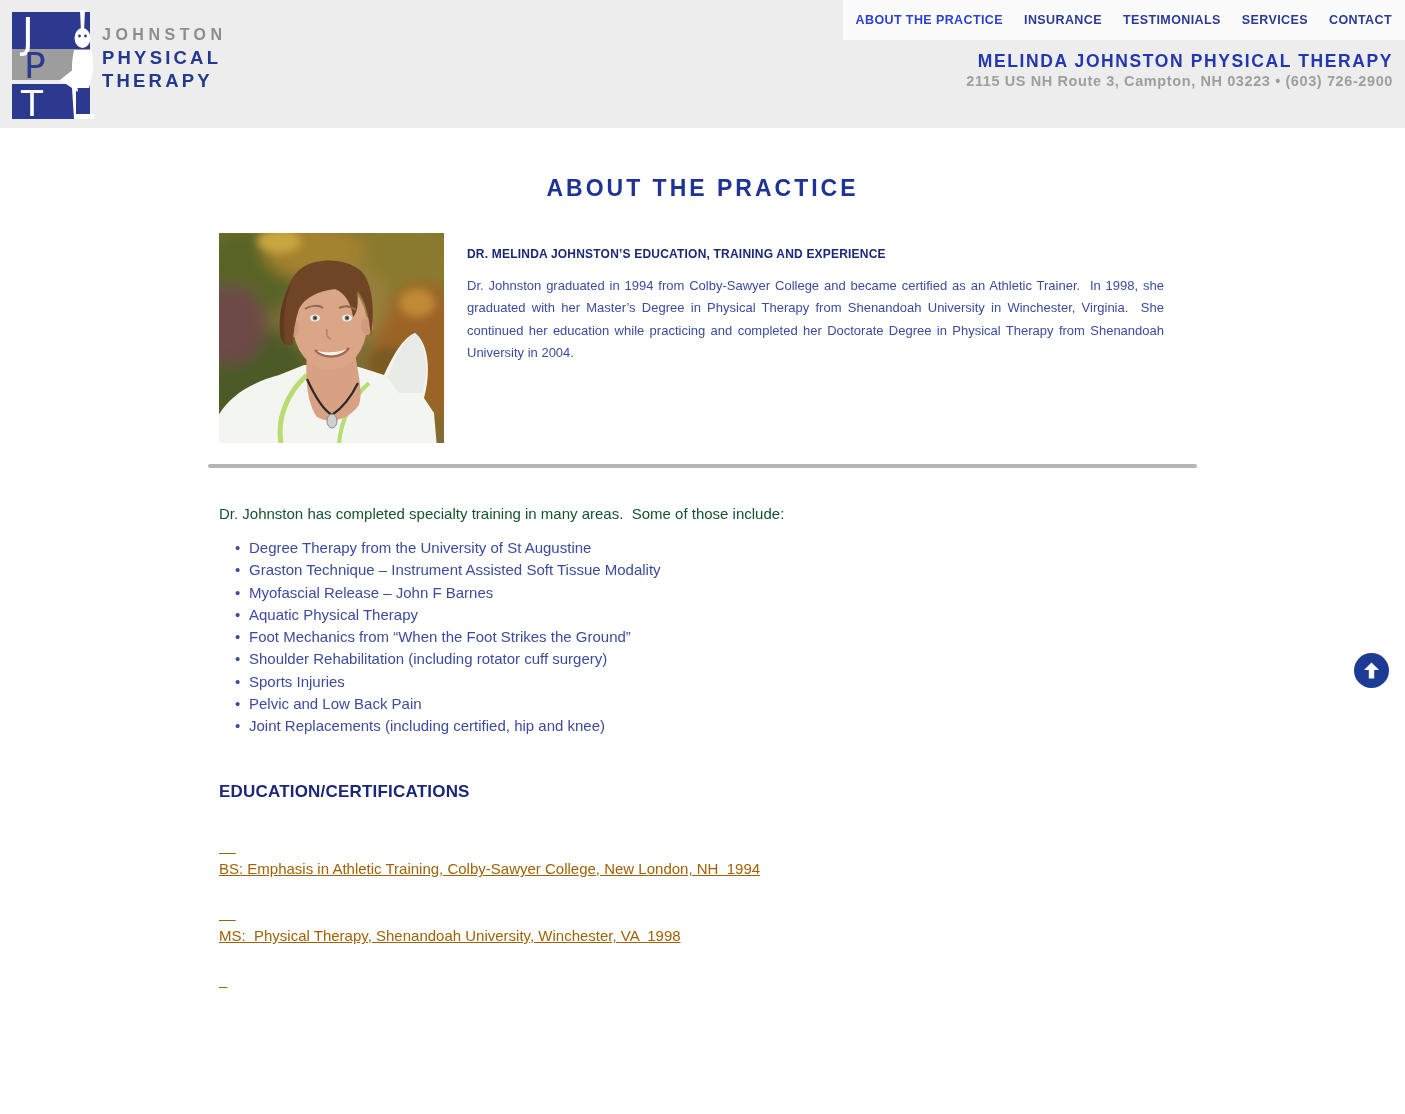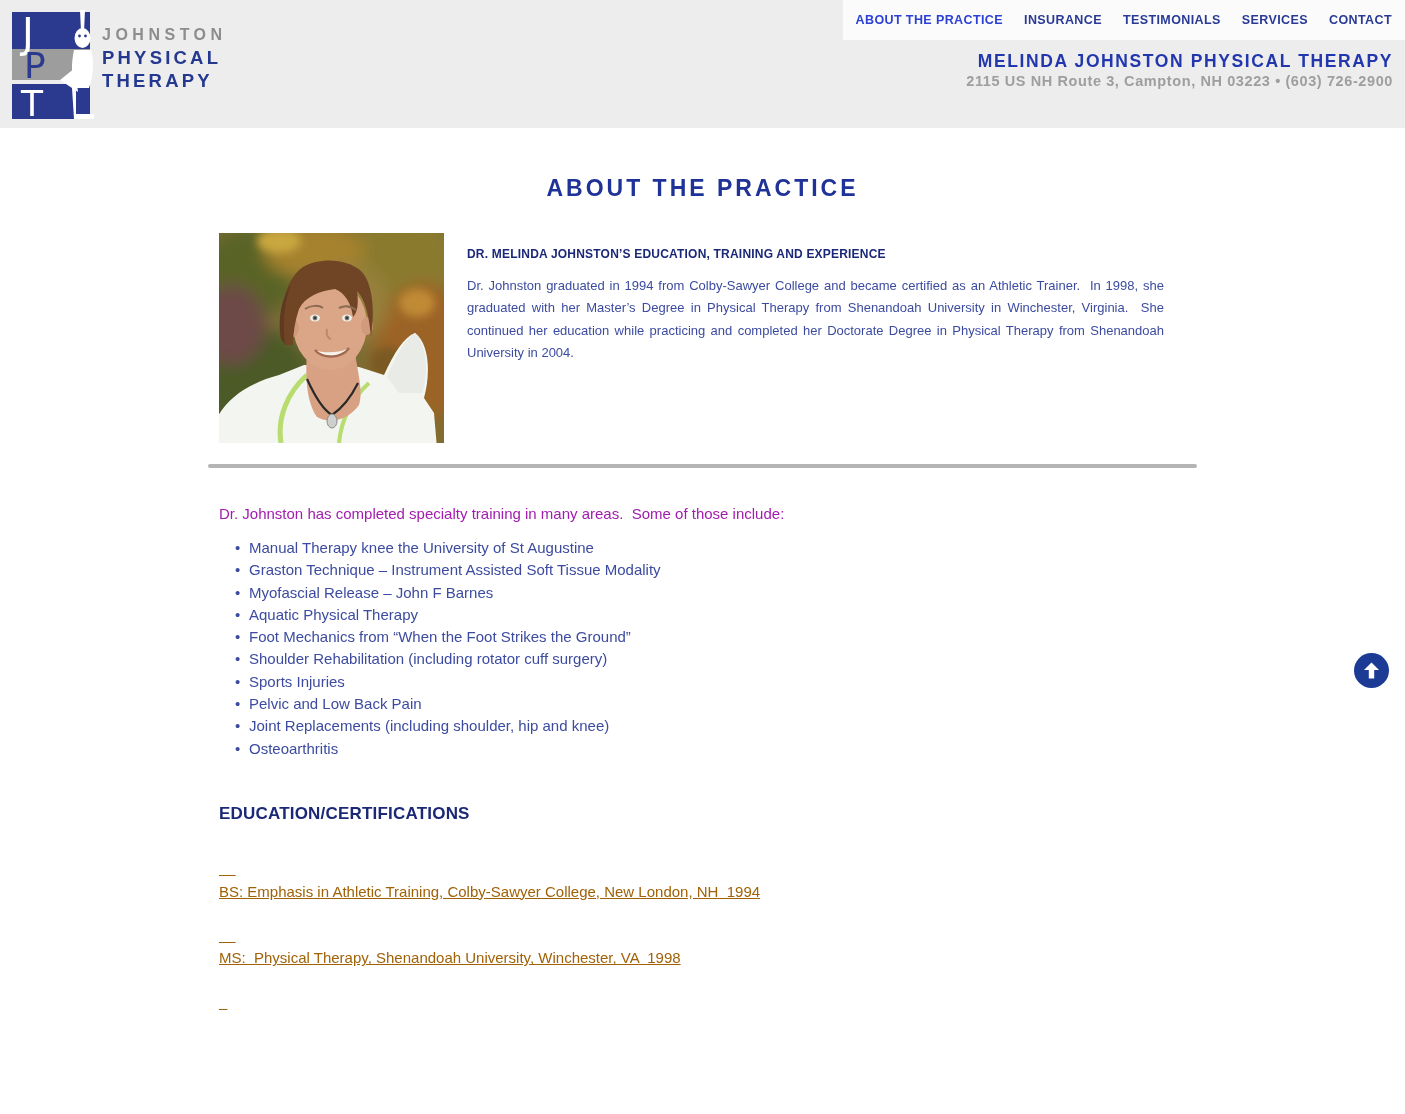--- a/index.html
+++ b/index.html
@@ -104,21 +104,21 @@
     margin: 21px 0 0 208px;
     width: 989px;
     height: 4px;
     background: #b5b5b5;
     border-radius: 2px;
   }
   .intro {
     margin: 35px 0 0 219px;
     font-size: 15px;
     line-height: 22px;
-    color: #a21caf;
+    color: #14532d;
     white-space: pre-wrap;
   }
   .bullets {
     margin: 12px 0 0 219px;
     padding: 0 0 0 30px;
     list-style: none;
   }
   .bullets li {
     position: relative;
     font-size: 15px;
@@ -281,30 +281,29 @@
       <div class="bio-heading">DR. MELINDA JOHNSTON’S EDUCATION, TRAINING AND EXPERIENCE</div>
       <p class="bio-para">Dr. Johnston graduated in 1994 from Colby-Sawyer College and became certified as an Athletic Trainer.  In 1998, she graduated with her Master’s Degree in Physical Therapy from Shenandoah University in Winchester, Virginia.  She continued her education while practicing and completed her Doctorate Degree in Physical Therapy from Shenandoah University in 2004.</p>
     </div>
   </div>
 
   <div class="divider-1"></div>
 
   <div class="intro">Dr. Johnston has completed specialty training in many areas.  Some of those include:</div>
 
   <ul class="bullets">
-    <li>Manual Therapy knee the University of St Augustine</li>
+    <li>Degree Therapy from the University of St Augustine</li>
     <li>Graston Technique – Instrument Assisted Soft Tissue Modality</li>
     <li>Myofascial Release – John F Barnes</li>
     <li>Aquatic Physical Therapy</li>
     <li>Foot Mechanics from “When the Foot Strikes the Ground”</li>
     <li>Shoulder Rehabilitation (including rotator cuff surgery)</li>
     <li>Sports Injuries</li>
     <li>Pelvic and Low Back Pain</li>
-    <li>Joint Replacements (including shoulder, hip and knee)</li>
-    <li>Osteoarthritis</li>
+    <li>Joint Replacements (including certified, hip and knee)</li>
   </ul>
 
   <div class="section-heading">EDUCATION/CERTIFICATIONS</div>
   <div class="text-lines">
     <div>BS: Emphasis in Athletic Training, Colby-Sawyer College, New London, NH  1994</div>
     <div>MS:  Physical Therapy, Shenandoah University, Winchester, VA  1998</div>
   </div>
 
   <div class="scroll-top">
     <svg width="19" height="19" viewBox="0 0 19 19">

